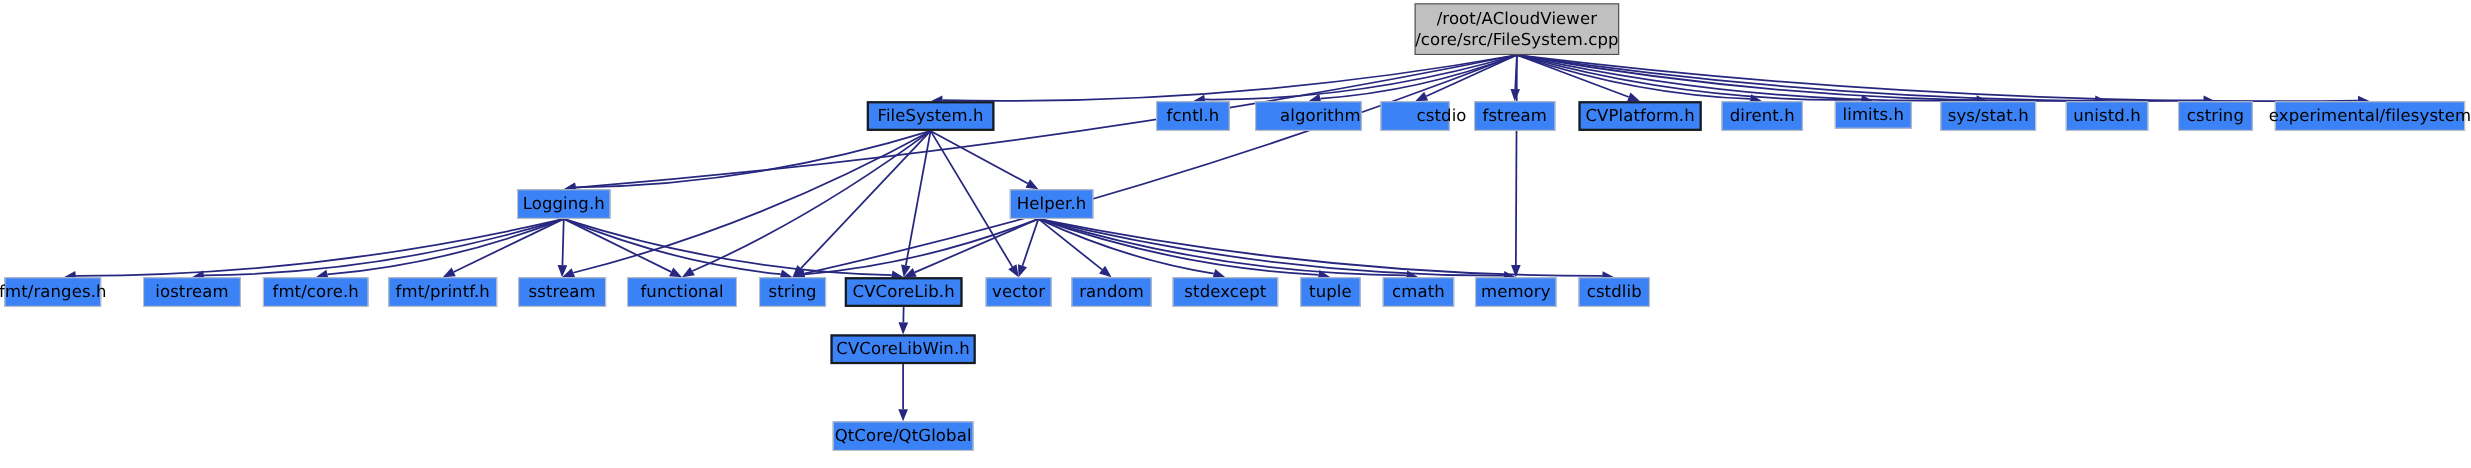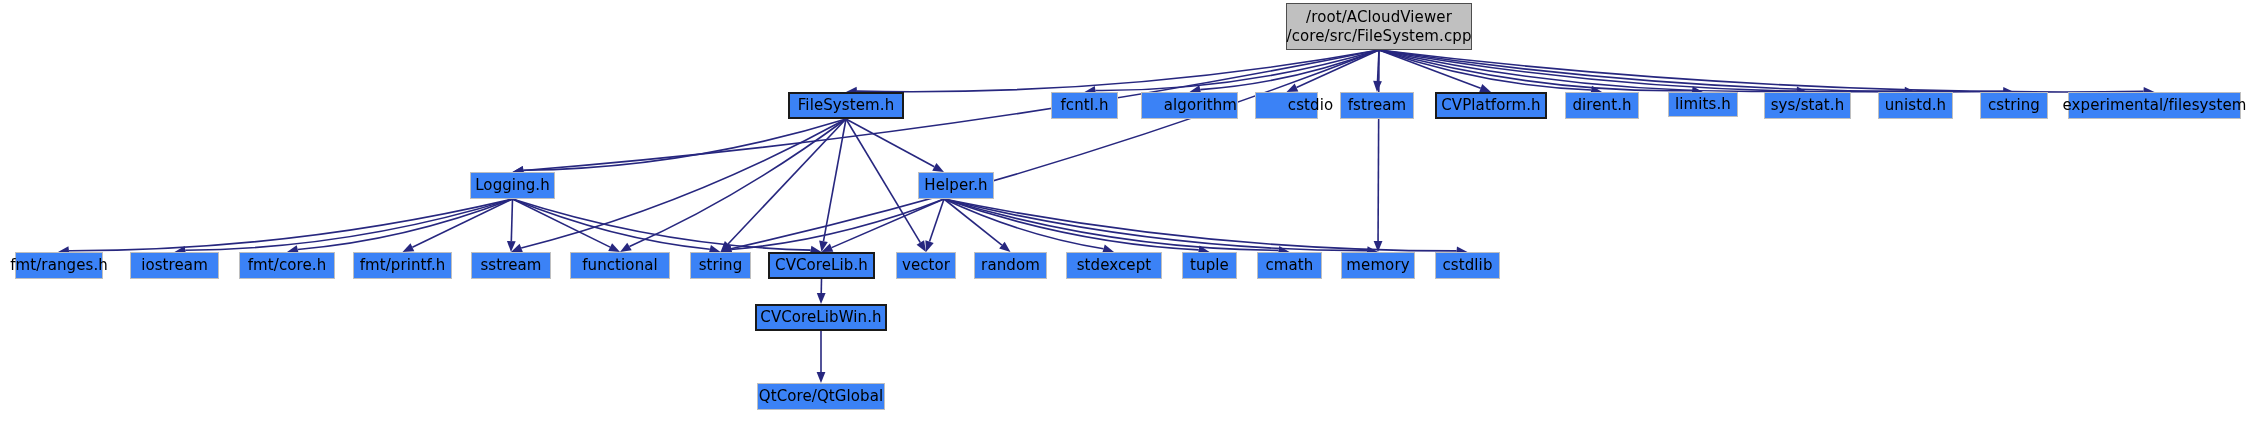--- a/index.html
+++ b/index.html
@@ -149,21 +149,21 @@
       <div class="node" style="left: 1340px; top: 92px; width: 74px; height: 27px;"><span class="node-label">fstream</span></div>
       <div class="node bold" style="left: 1435px; top: 92px; width: 112px; height: 27px;"><span class="node-label">CVPlatform.h</span></div>
       <div class="node" style="left: 1565px; top: 92px; width: 74px; height: 27px;"><span class="node-label">dirent.h</span></div>
       <div class="node" style="left: 1668px; top: 92px; width: 70px; height: 25px;"><span class="node-label">limits.h</span></div>
       <div class="node" style="left: 1764px; top: 92px; width: 87px; height: 27px;"><span class="node-label">sys/stat.h</span></div>
       <div class="node" style="left: 1878px; top: 92px; width: 75px; height: 27px;"><span class="node-label">unistd.h</span></div>
       <div class="node" style="left: 1980px; top: 92px; width: 68px; height: 27px;"><span class="node-label">cstring</span></div>
       <div class="node" style="left: 2068px; top: 92px; width: 173px; height: 27px;"><span class="node-label">experimental/filesystem</span></div>
       <div class="node" style="left: 470px; top: 172px; width: 85px; height: 27px;"><span class="node-label">Logging.h</span></div>
       <div class="node" style="left: 906px; top: 172px; width: 76px; height: 27px; margin-left: 12px;"><span class="node-label">Helper.h</span></div>
-      <div class="node" style="left: 15px; top: 252px; width: 88px; height: 27px;"><span class="node-label">fmt/ranges.h</span></div>
+      <div class="node" style="left: 4px; top: 252px; width: 88px; height: 27px;"><span class="node-label">fmt/ranges.h</span></div>
       <div class="node" style="left: 130px; top: 252px; width: 89px; height: 27px;"><span class="node-label">iostream</span></div>
       <div class="node" style="left: 239px; top: 252px; width: 96px; height: 27px;"><span class="node-label">fmt/core.h</span></div>
       <div class="node" style="left: 353px; top: 252px; width: 99px; height: 27px;"><span class="node-label">fmt/printf.h</span></div>
       <div class="node" style="left: 471px; top: 252px; width: 80px; height: 27px;"><span class="node-label">sstream</span></div>
       <div class="node" style="left: 570px; top: 252px; width: 100px; height: 27px;"><span class="node-label">functional</span></div>
       <div class="node" style="left: 690px; top: 252px; width: 61px; height: 27px;"><span class="node-label">string</span></div>
       <div class="node bold" style="left: 768px; top: 252px; width: 107px; height: 27px;"><span class="node-label">CVCoreLib.h</span></div>
       <div class="node" style="left: 896px; top: 252px; width: 60px; height: 27px;"><span class="node-label">vector</span></div>
       <div class="node" style="left: 974px; top: 252px; width: 73px; height: 27px;"><span class="node-label">random</span></div>
       <div class="node" style="left: 1066px; top: 252px; width: 96px; height: 27px;"><span class="node-label">stdexcept</span></div>

